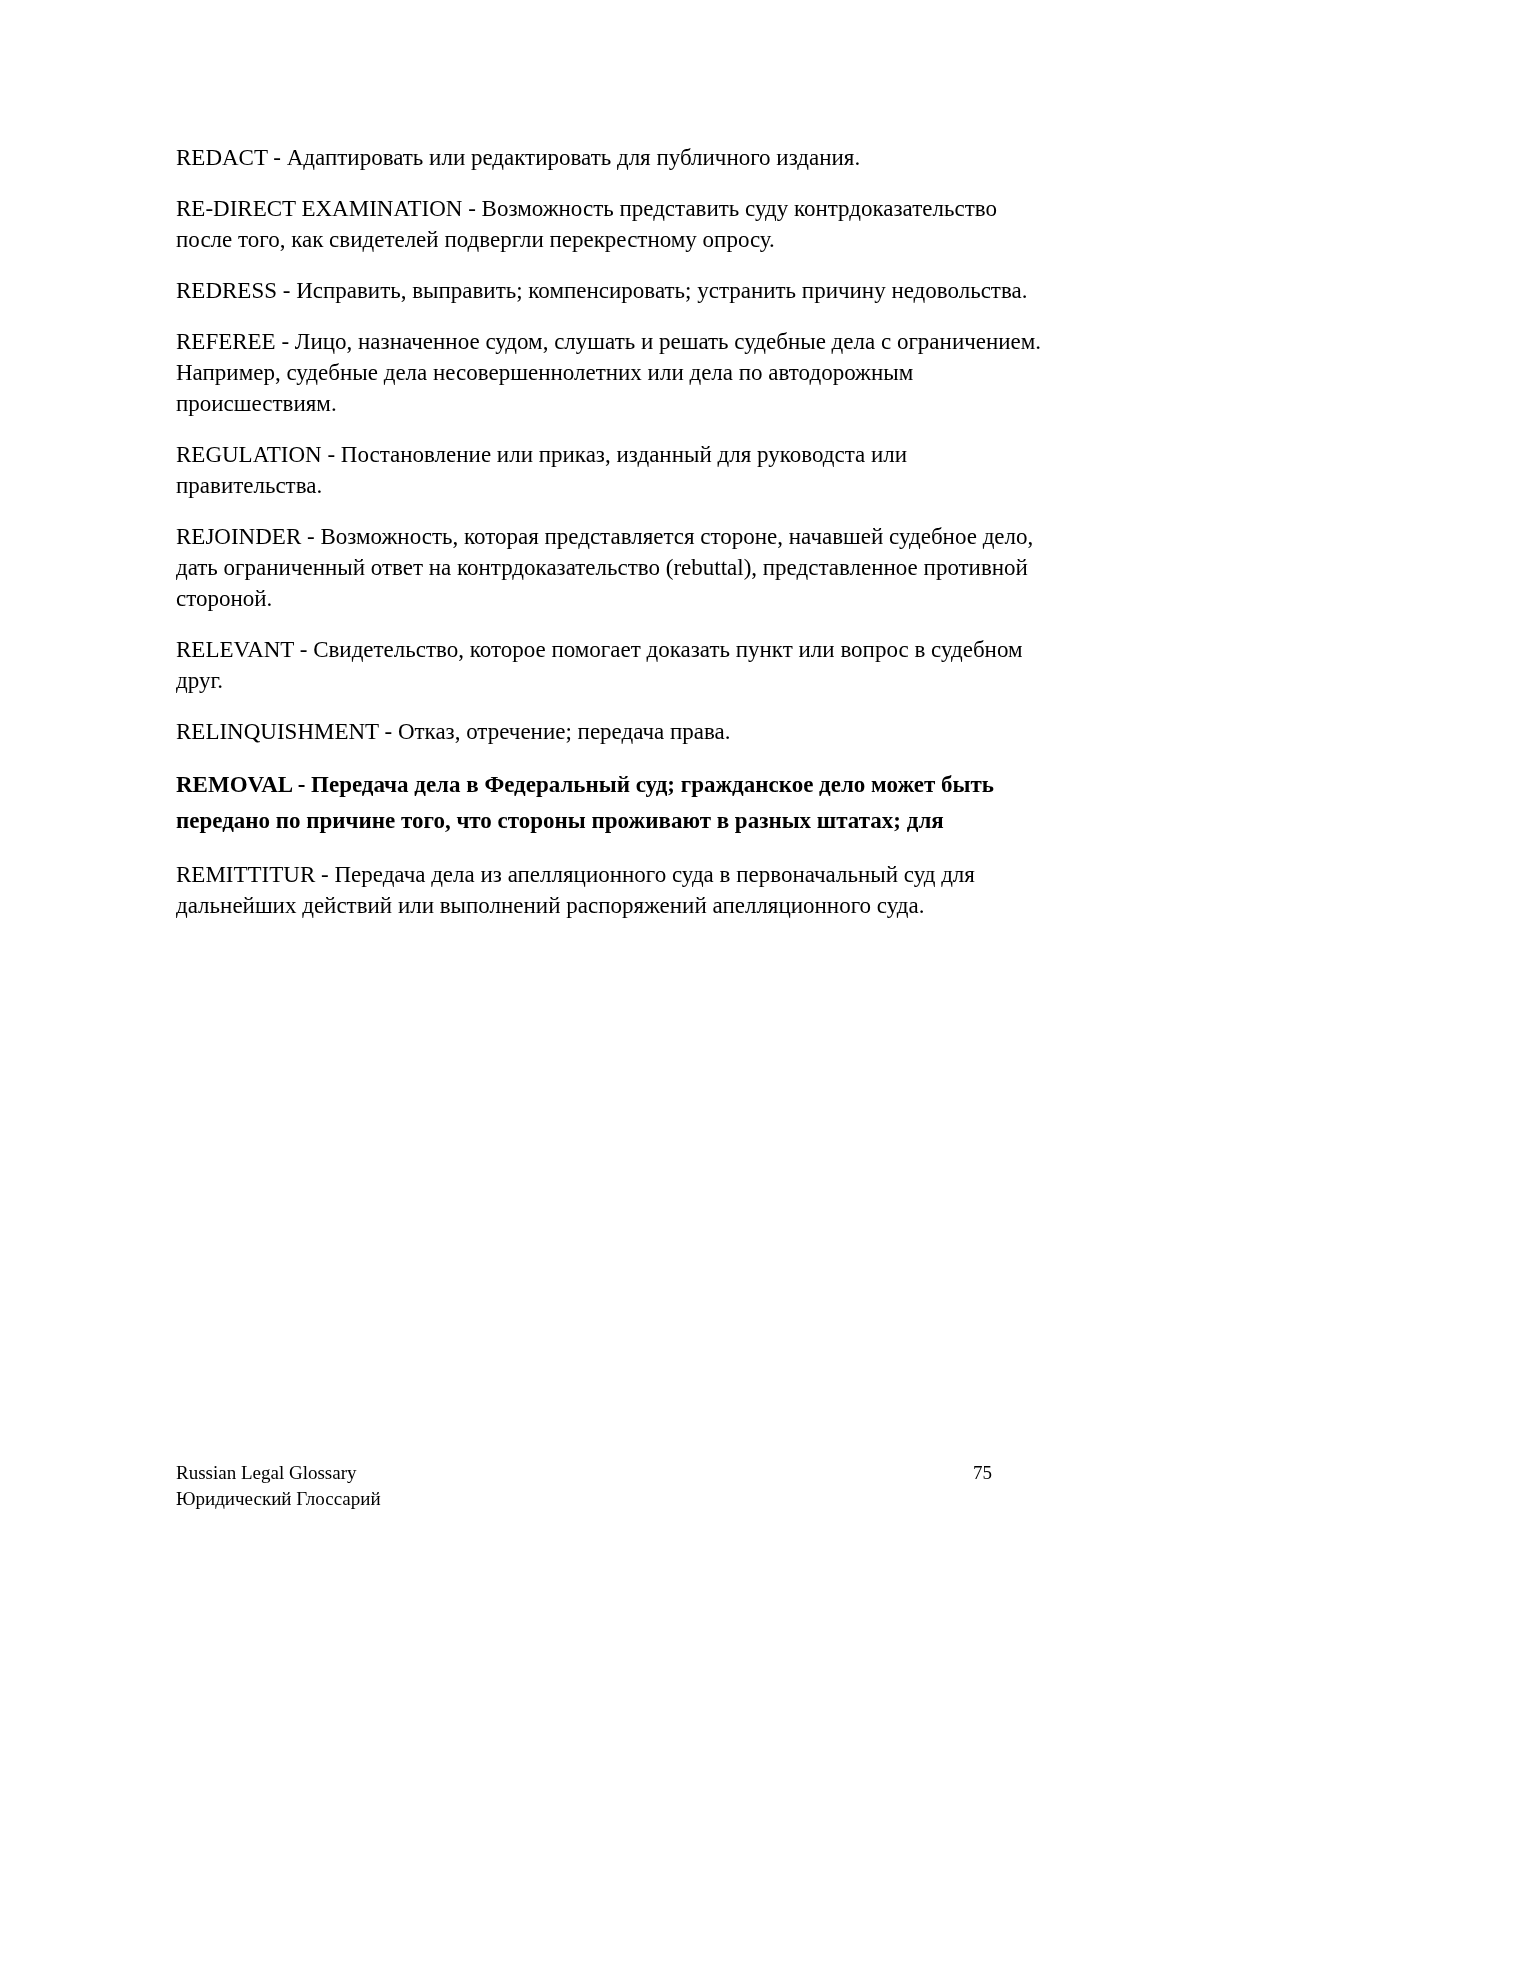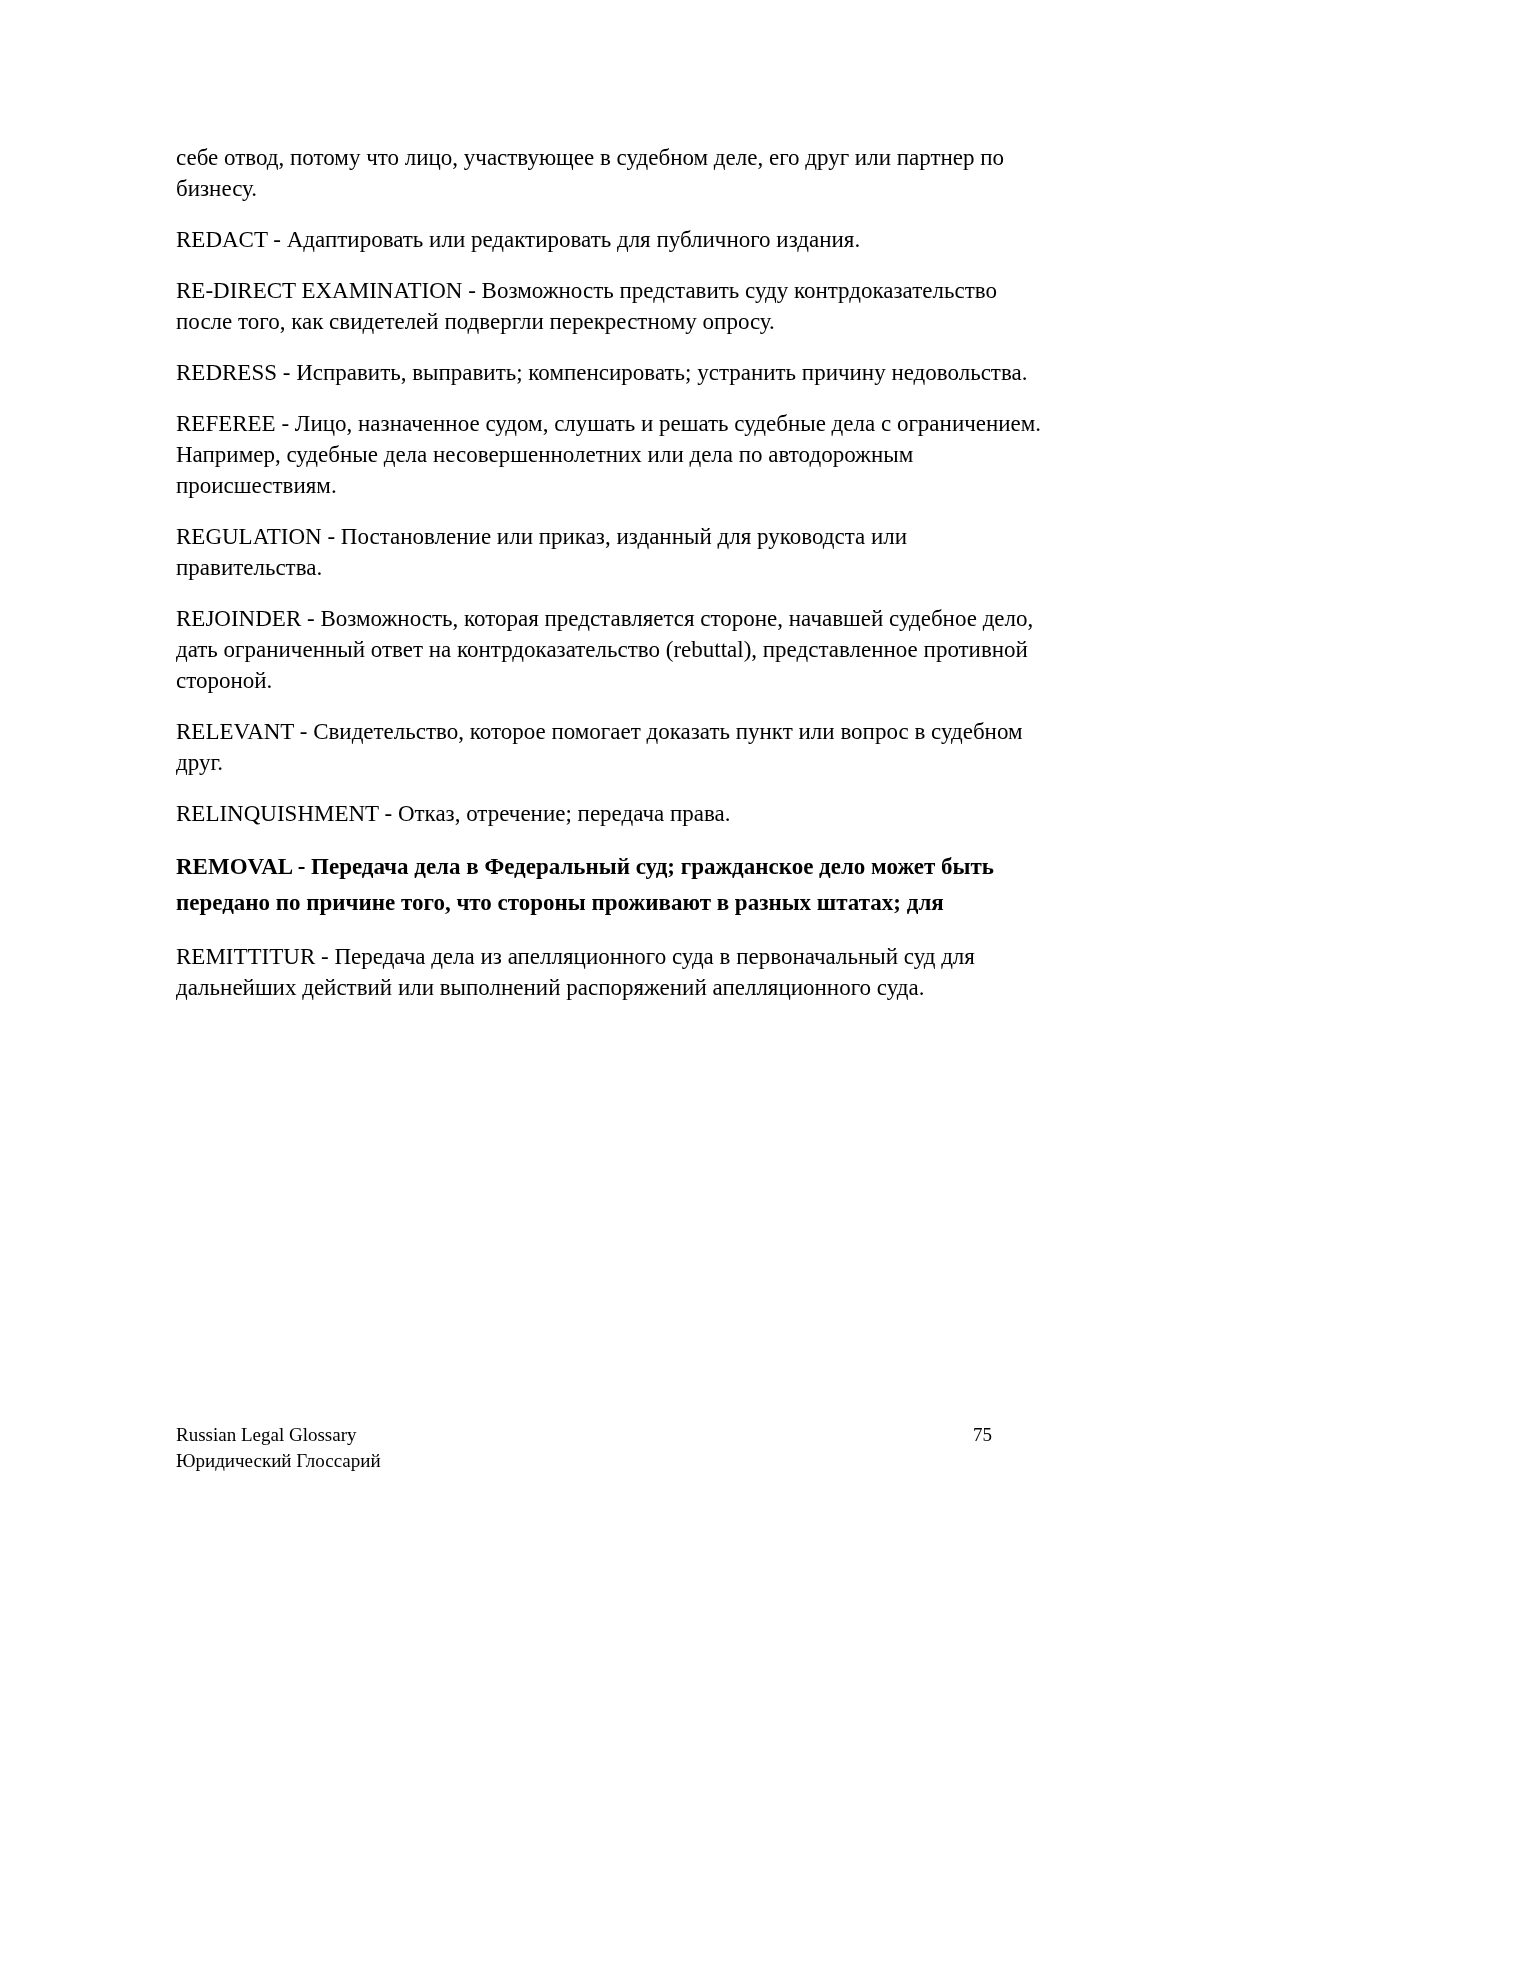--- a/index.html
+++ b/index.html
@@ -26,37 +26,36 @@
     margin-bottom: 20px;
     text-align: left;
   }
   p.entry.bold {
     font-weight: bold;
     line-height: 36px;
   }
   .footer {
     position: absolute;
     left: 176px;
-    top: 1422px;
+    top: 1460px;
     width: 880px;
     display: flex;
     justify-content: space-between;
     align-items: flex-start;
     font-size: 19px;
     line-height: 26px;
   }
   .footer-left div { white-space: nowrap; }
   .page-number { margin-right: 64px; }
 </style>
 </head>
 <body>
 
 <div class="page">
   <div class="content" id="content">
-      <p class="entry">себе отвод, потому что лицо, участвующее в судебном деле, его друг или партнер по бизнесу.</p>
       <p class="entry">REDACT - Адаптировать или редактировать для публичного издания.</p>
       <p class="entry">RE-DIRECT EXAMINATION - Возможность представить суду контрдоказательство после того, как свидетелей подвергли перекрестному опросу.</p>
       <p class="entry">REDRESS - Исправить, выправить; компенсировать; устранить причину недовольства.</p>
       <p class="entry">REFEREE - Лицо,  назначенное судом, слушать и решать судебные дела с ограничением.  Например, судебные дела несовершеннолетних или дела по автодорожным происшествиям.</p>
       <p class="entry">REGULATION - Постановление или приказ, изданный для руководста или правительства.</p>
       <p class="entry">REJOINDER - Возможность, которая представляется стороне, начавшей судебное дело, дать ограниченный ответ на контрдоказательство (rebuttal), представленное противной стороной.</p>
       <p class="entry">RELEVANT - Свидетельство, которое помогает доказать пункт или вопрос в судебном друг.</p>
       <p class="entry">RELINQUISHMENT - Отказ, отречение; передача права.</p>
       <p class="entry bold">REMOVAL - Передача дела в Федеральный суд; гражданское дело может быть передано по причине того, что стороны проживают в разных штатах; для</p>
       <p class="entry">REMITTITUR - Передача дела из апелляционного суда в первоначальный суд для дальнейших действий или выполнений распоряжений апелляционного суда.</p>

